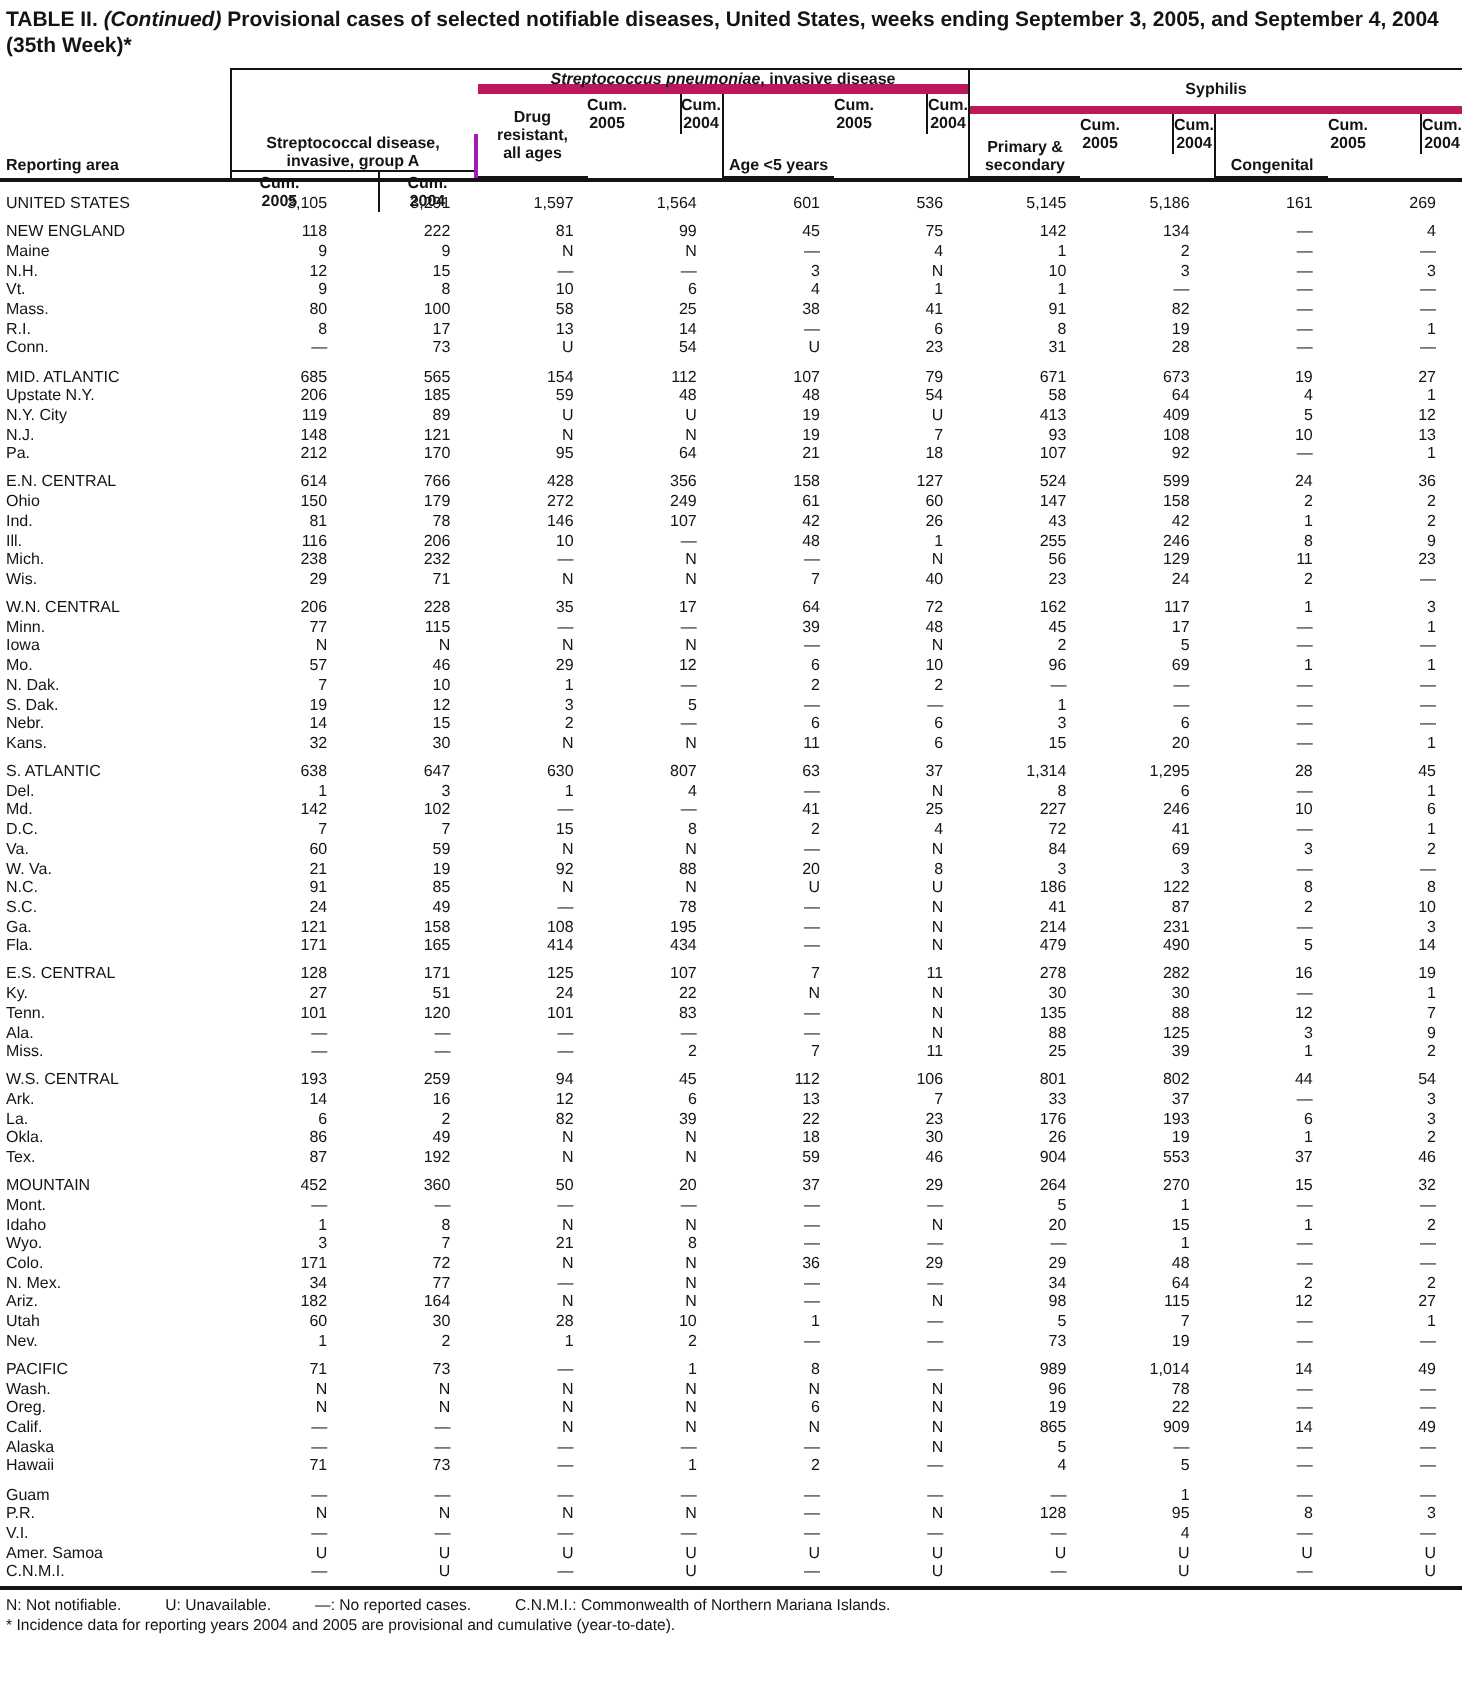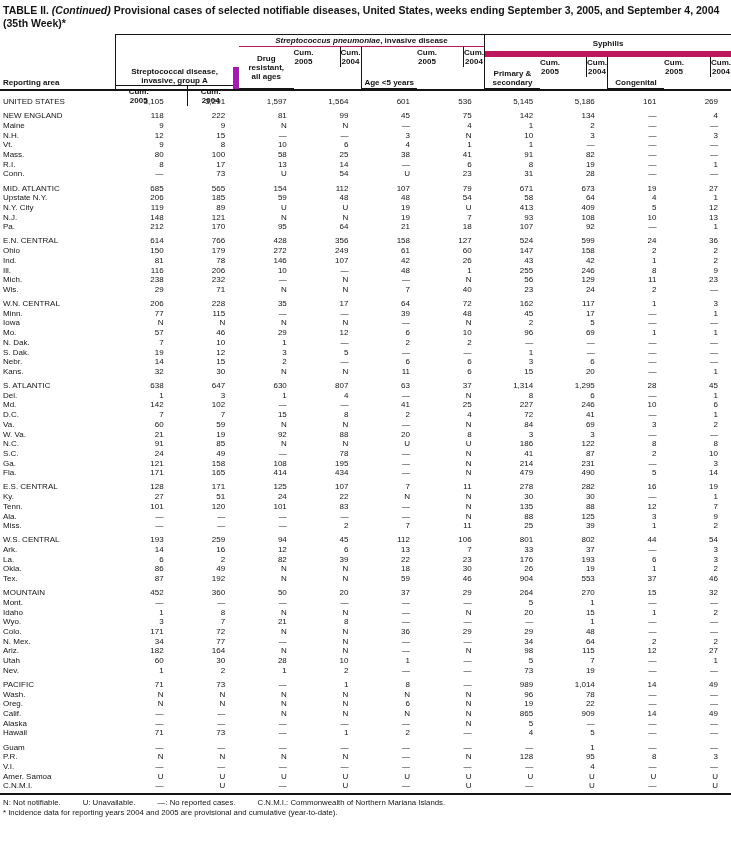--- a/index.html
+++ b/index.html
@@ -22,35 +22,35 @@
   .title i { font-style: italic; }
 
   
   .thead { display: flex; border-bottom: 2px solid #141414; height: 57px; width: 731px; }
   .h-area {
     width: 115px; flex: none; display: flex; align-items: flex-end;
     padding: 0 0 2px 3px; font-size: 8px; font-weight: bold;
   }
   .h-groups { flex: 1; border-top: 1px solid #141414; border-left: 1px solid #141414; display: flex; }
   .grp { display: flex; flex-direction: column; }
-  .grpA { width: 20%; border-right: 6px solid #a21caf; margin-top: 32px; }
+  .grpA { width: 20%; border-right: 2px solid #a21caf; margin-top: 32px; }
   .grpP { width: 40%; border-right: 1px solid #141414; }
   .grpS { width: 40%; }
   .hlbl { font-size: 8px; font-weight: bold; text-align: center; line-height: 9px; }
   .mainA {
     flex: 1; display: flex; flex-direction: column; justify-content: center;
     border-bottom: 1px solid #141414;
   }
   .pneumo-lbl {
-    height: 12px; border-bottom: 1px solid #be185d;
-    display: flex; align-items: center; justify-content: center;
+    height: 12px; border-bottom: 5px solid #be185d;
+    display: flex; align-items: flex-start; justify-content: center;
   }
   .pneumo-lbl i { font-style: italic; }
   .syph-lbl {
-    height: 22px; border-bottom: 6px solid #be185d;
+    height: 22px; border-bottom: 4px solid #be185d;
     display: flex; align-items: center; justify-content: center;
   }
   .subrow { flex: 1; display: flex; }
   .sub { width: 50%; display: flex; flex-direction: row; }
   .sub.first { border-right: 1px solid #141414; }
   .sub-lbl {
     flex: 1; display: flex; flex-direction: column; justify-content: center;
     border-bottom: 1px solid #141414; padding-bottom: 1px;
   }
   .sub-lbl.bottom { justify-content: flex-end; }

